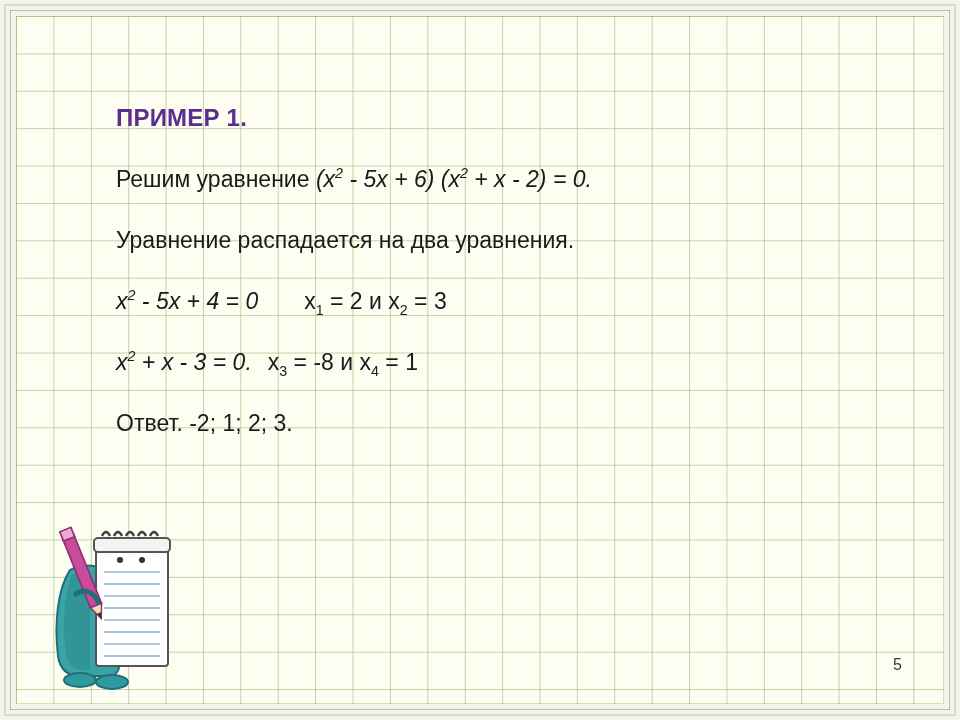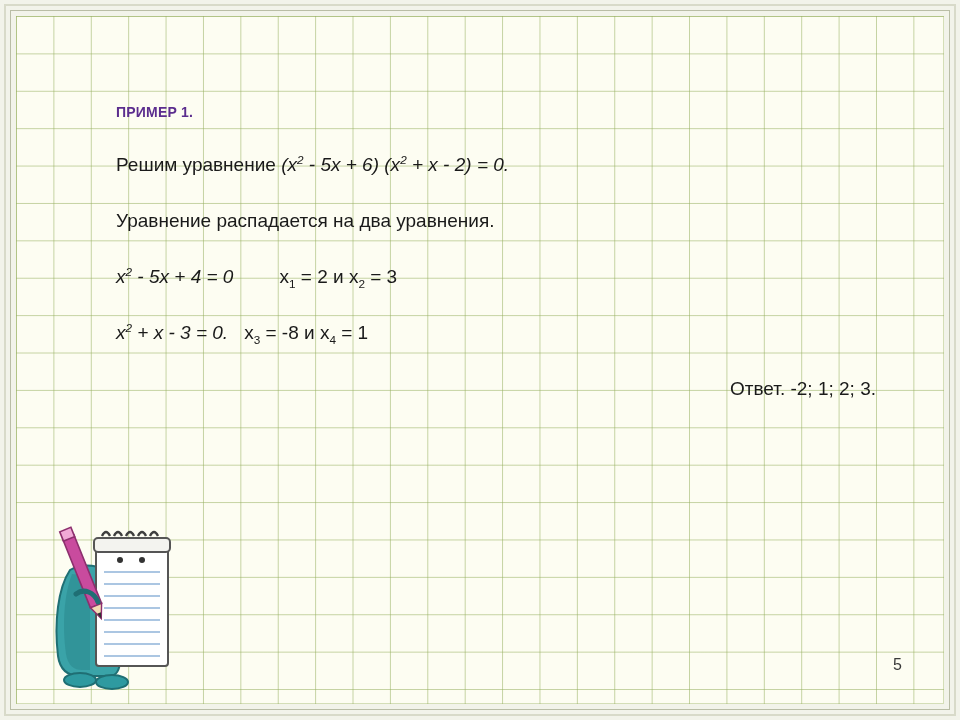--- a/index.html
+++ b/index.html
@@ -50,32 +50,32 @@
     box-shadow: inset 0 0 0 1px rgba(150,175,95,0.4);
   }
   .content {
     position: absolute;
     left: 100px;
     top: 88px;
     width: 760px;
   }
   .title {
     font-weight: bold;
-    font-size: 14px;
+    font-size: 24px;
     color: #5b2d8e;
     letter-spacing: 0.2px;
     margin: 0 0 34px 0;
   }
   .line {
-    font-size: 19px;
+    font-size: 23px;
     color: #1a1a1a;
     margin: 0 0 34px 0;
     white-space: nowrap;
   }
-  .line.last { margin-bottom: 16px; text-align: right; }
+  .line.last { margin-bottom: 16px; }
   .it { font-style: italic; }
   sup {
     font-size: 0.62em;
     vertical-align: super;
     line-height: 0;
   }
   sub {
     font-size: 0.62em;
     vertical-align: sub;
     line-height: 0;

